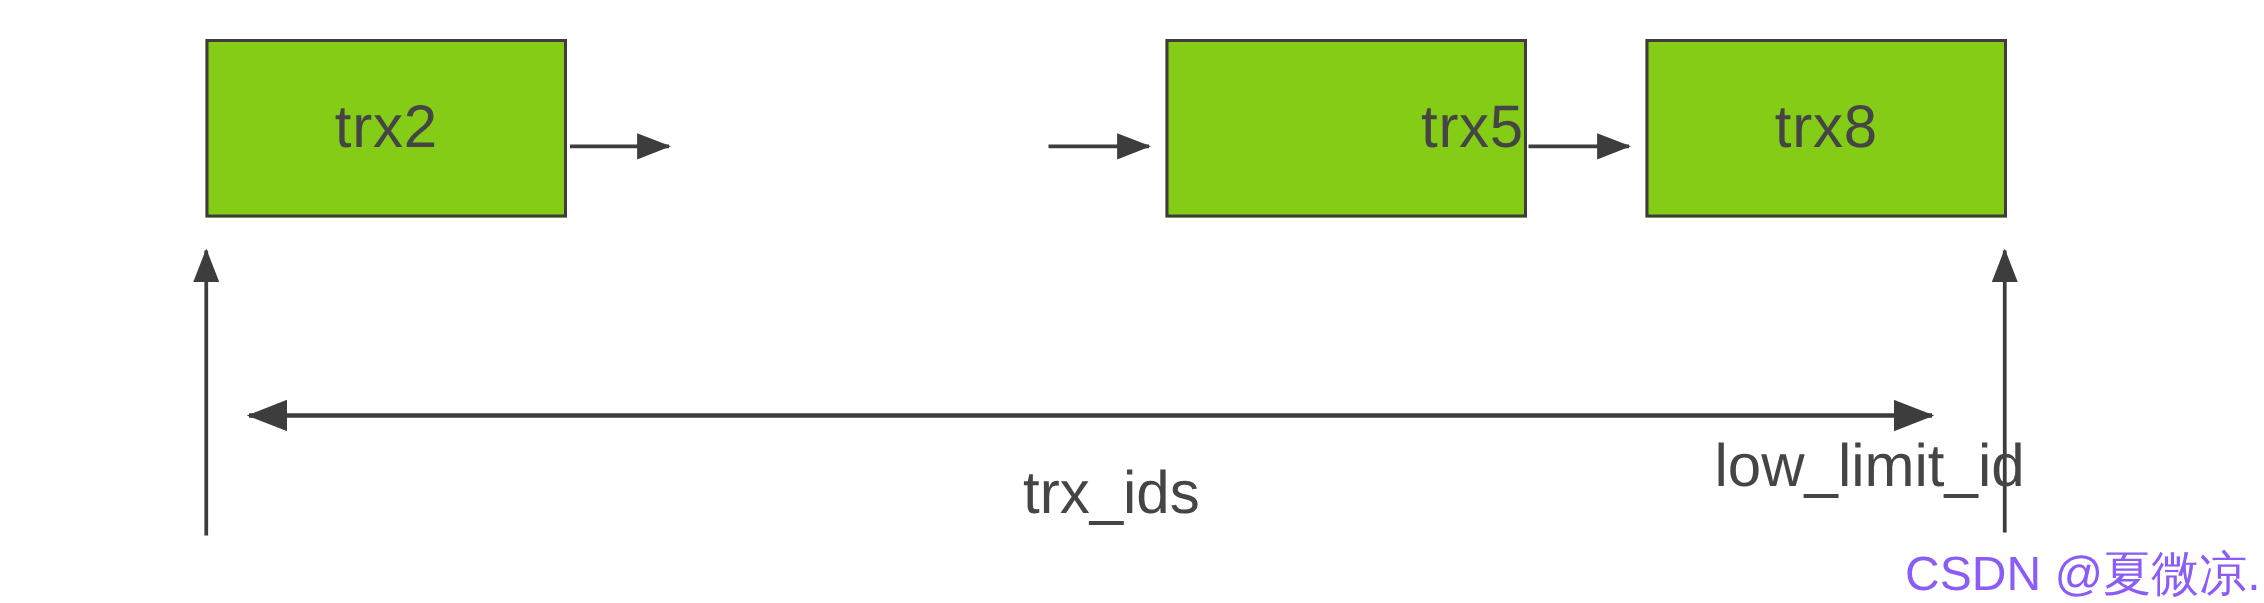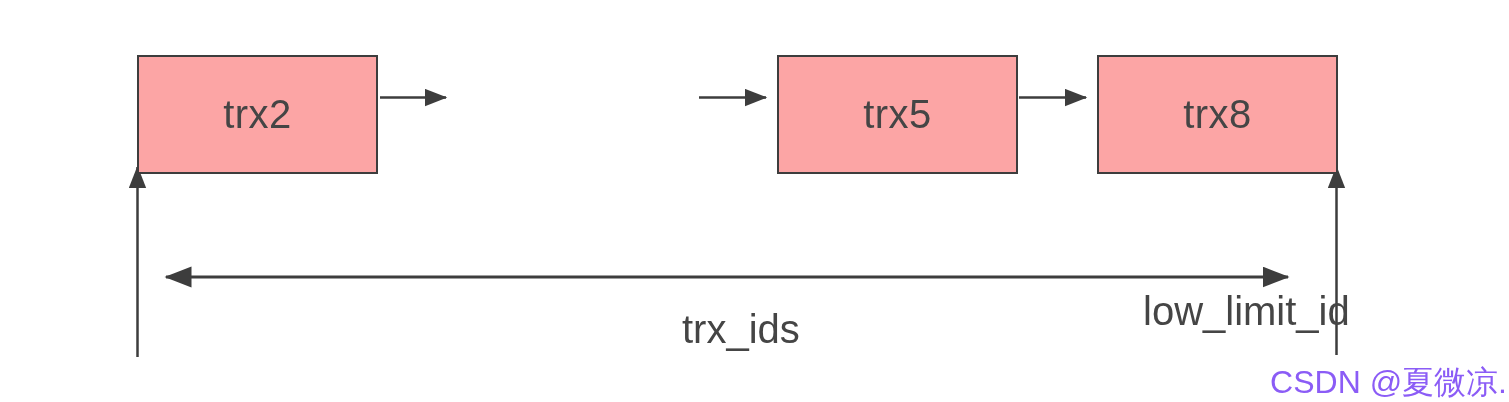--- a/index.html
+++ b/index.html
@@ -22,25 +22,25 @@
   }
   .ln {
     stroke: #3d3d3d;
     stroke-width: 2.5;
   }
   .ln.thick {
     stroke-width: 3;
   }
   .node {
     position: absolute;
-    top: 55px;
+    top: 26px;
     height: 119px;
     width: 241px;
     border: 2px solid #3d3d3d;
-    background: #fca5a5;
+    background: #84cc16;
     box-sizing: border-box;
     display: flex;
     align-items: center;
     justify-content: center;
   }
   .node-label {
     font-size: 40px;
     color: #454545;
     letter-spacing: 0.5px;
   }
@@ -78,21 +78,21 @@
 
     <line class="ln" x1="137.5" y1="357" x2="137.5" y2="167" marker-end="url(#ah)"></line>
     <line class="ln" x1="1336.5" y1="355" x2="1336.5" y2="167" marker-end="url(#ah)"></line>
 
     <line class="ln thick" x1="166" y1="277" x2="1288" y2="277" marker-start="url(#ah)" marker-end="url(#ah)"></line>
   </svg>
 
   <div class="node" style="left:137px;">
     <span class="node-label">trx2</span>
   </div>
-  <div class="node" style="left:777px;">
+  <div class="node" style="left:777px;justify-content:flex-end;">
     <span class="node-label">trx5</span>
   </div>
   <div class="node" style="left:1097px;">
     <span class="node-label">trx8</span>
   </div>
 
   <div class="edge-label" style="left:682px; top:307px;">trx_ids</div>
   <div class="edge-label" style="left:1107px; top:289px;margin-left:36px;">low_limit_id</div>
 
   <div class="watermark">CSDN @夏微凉.</div>

